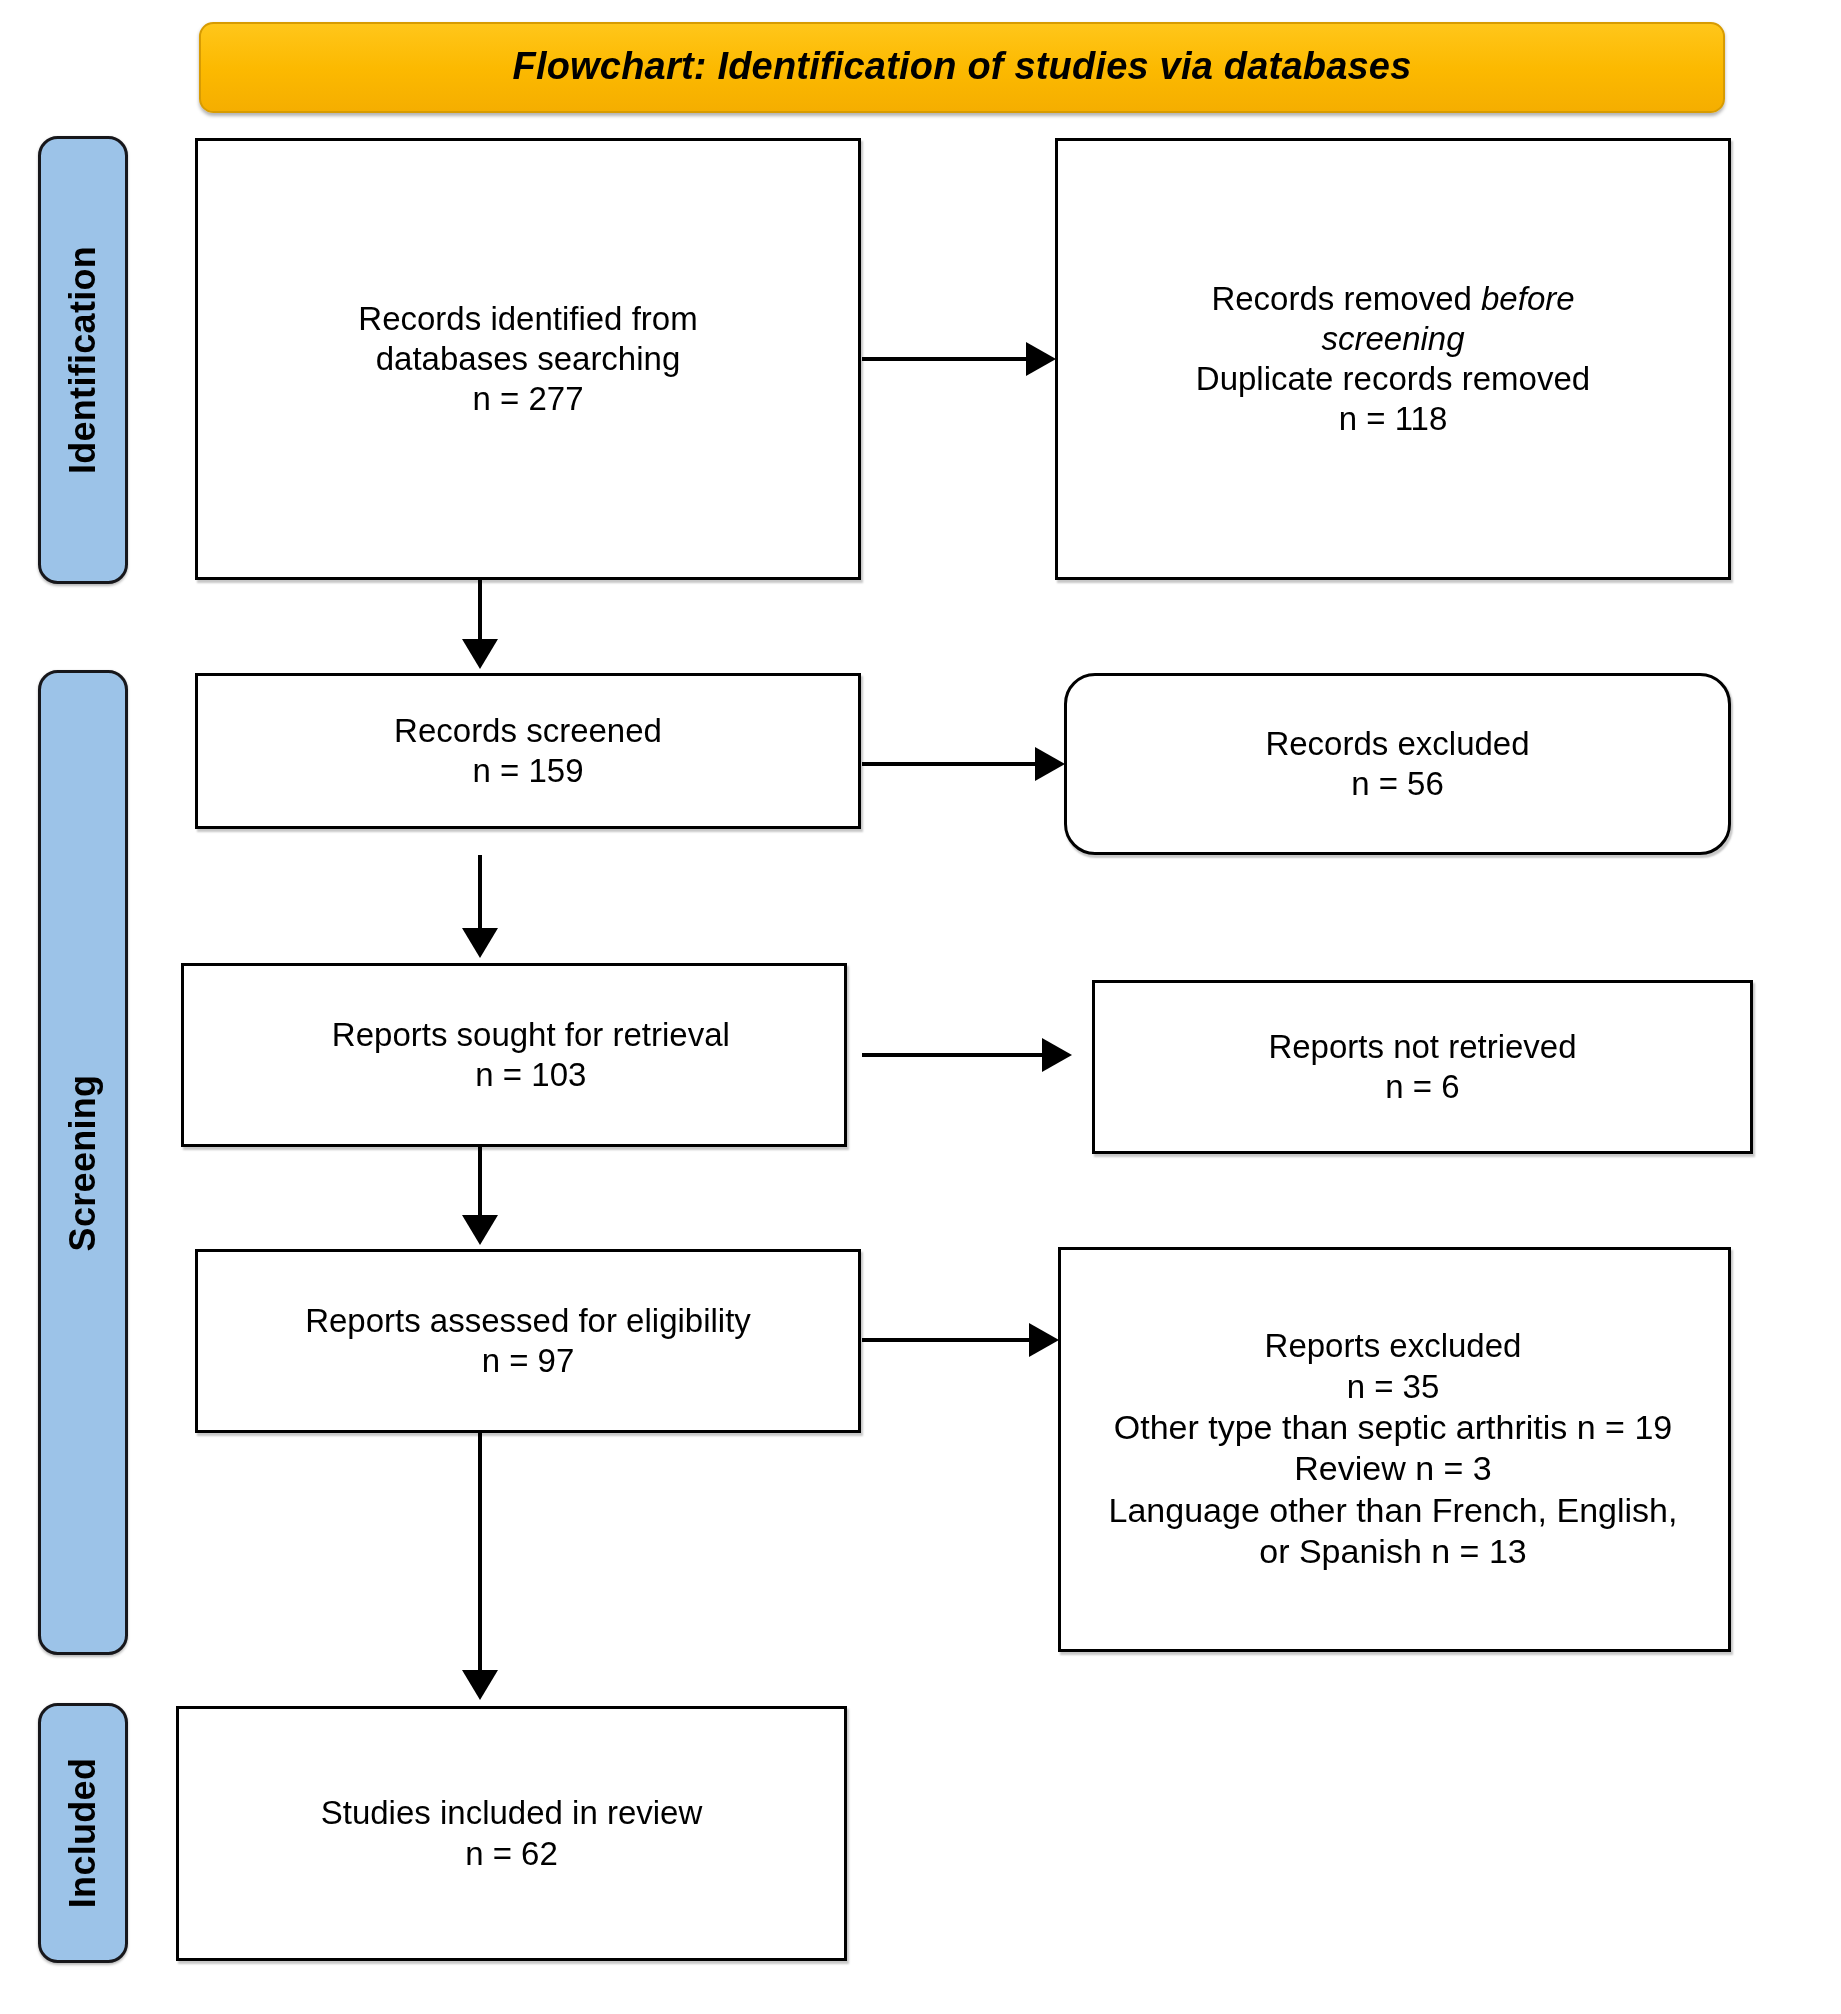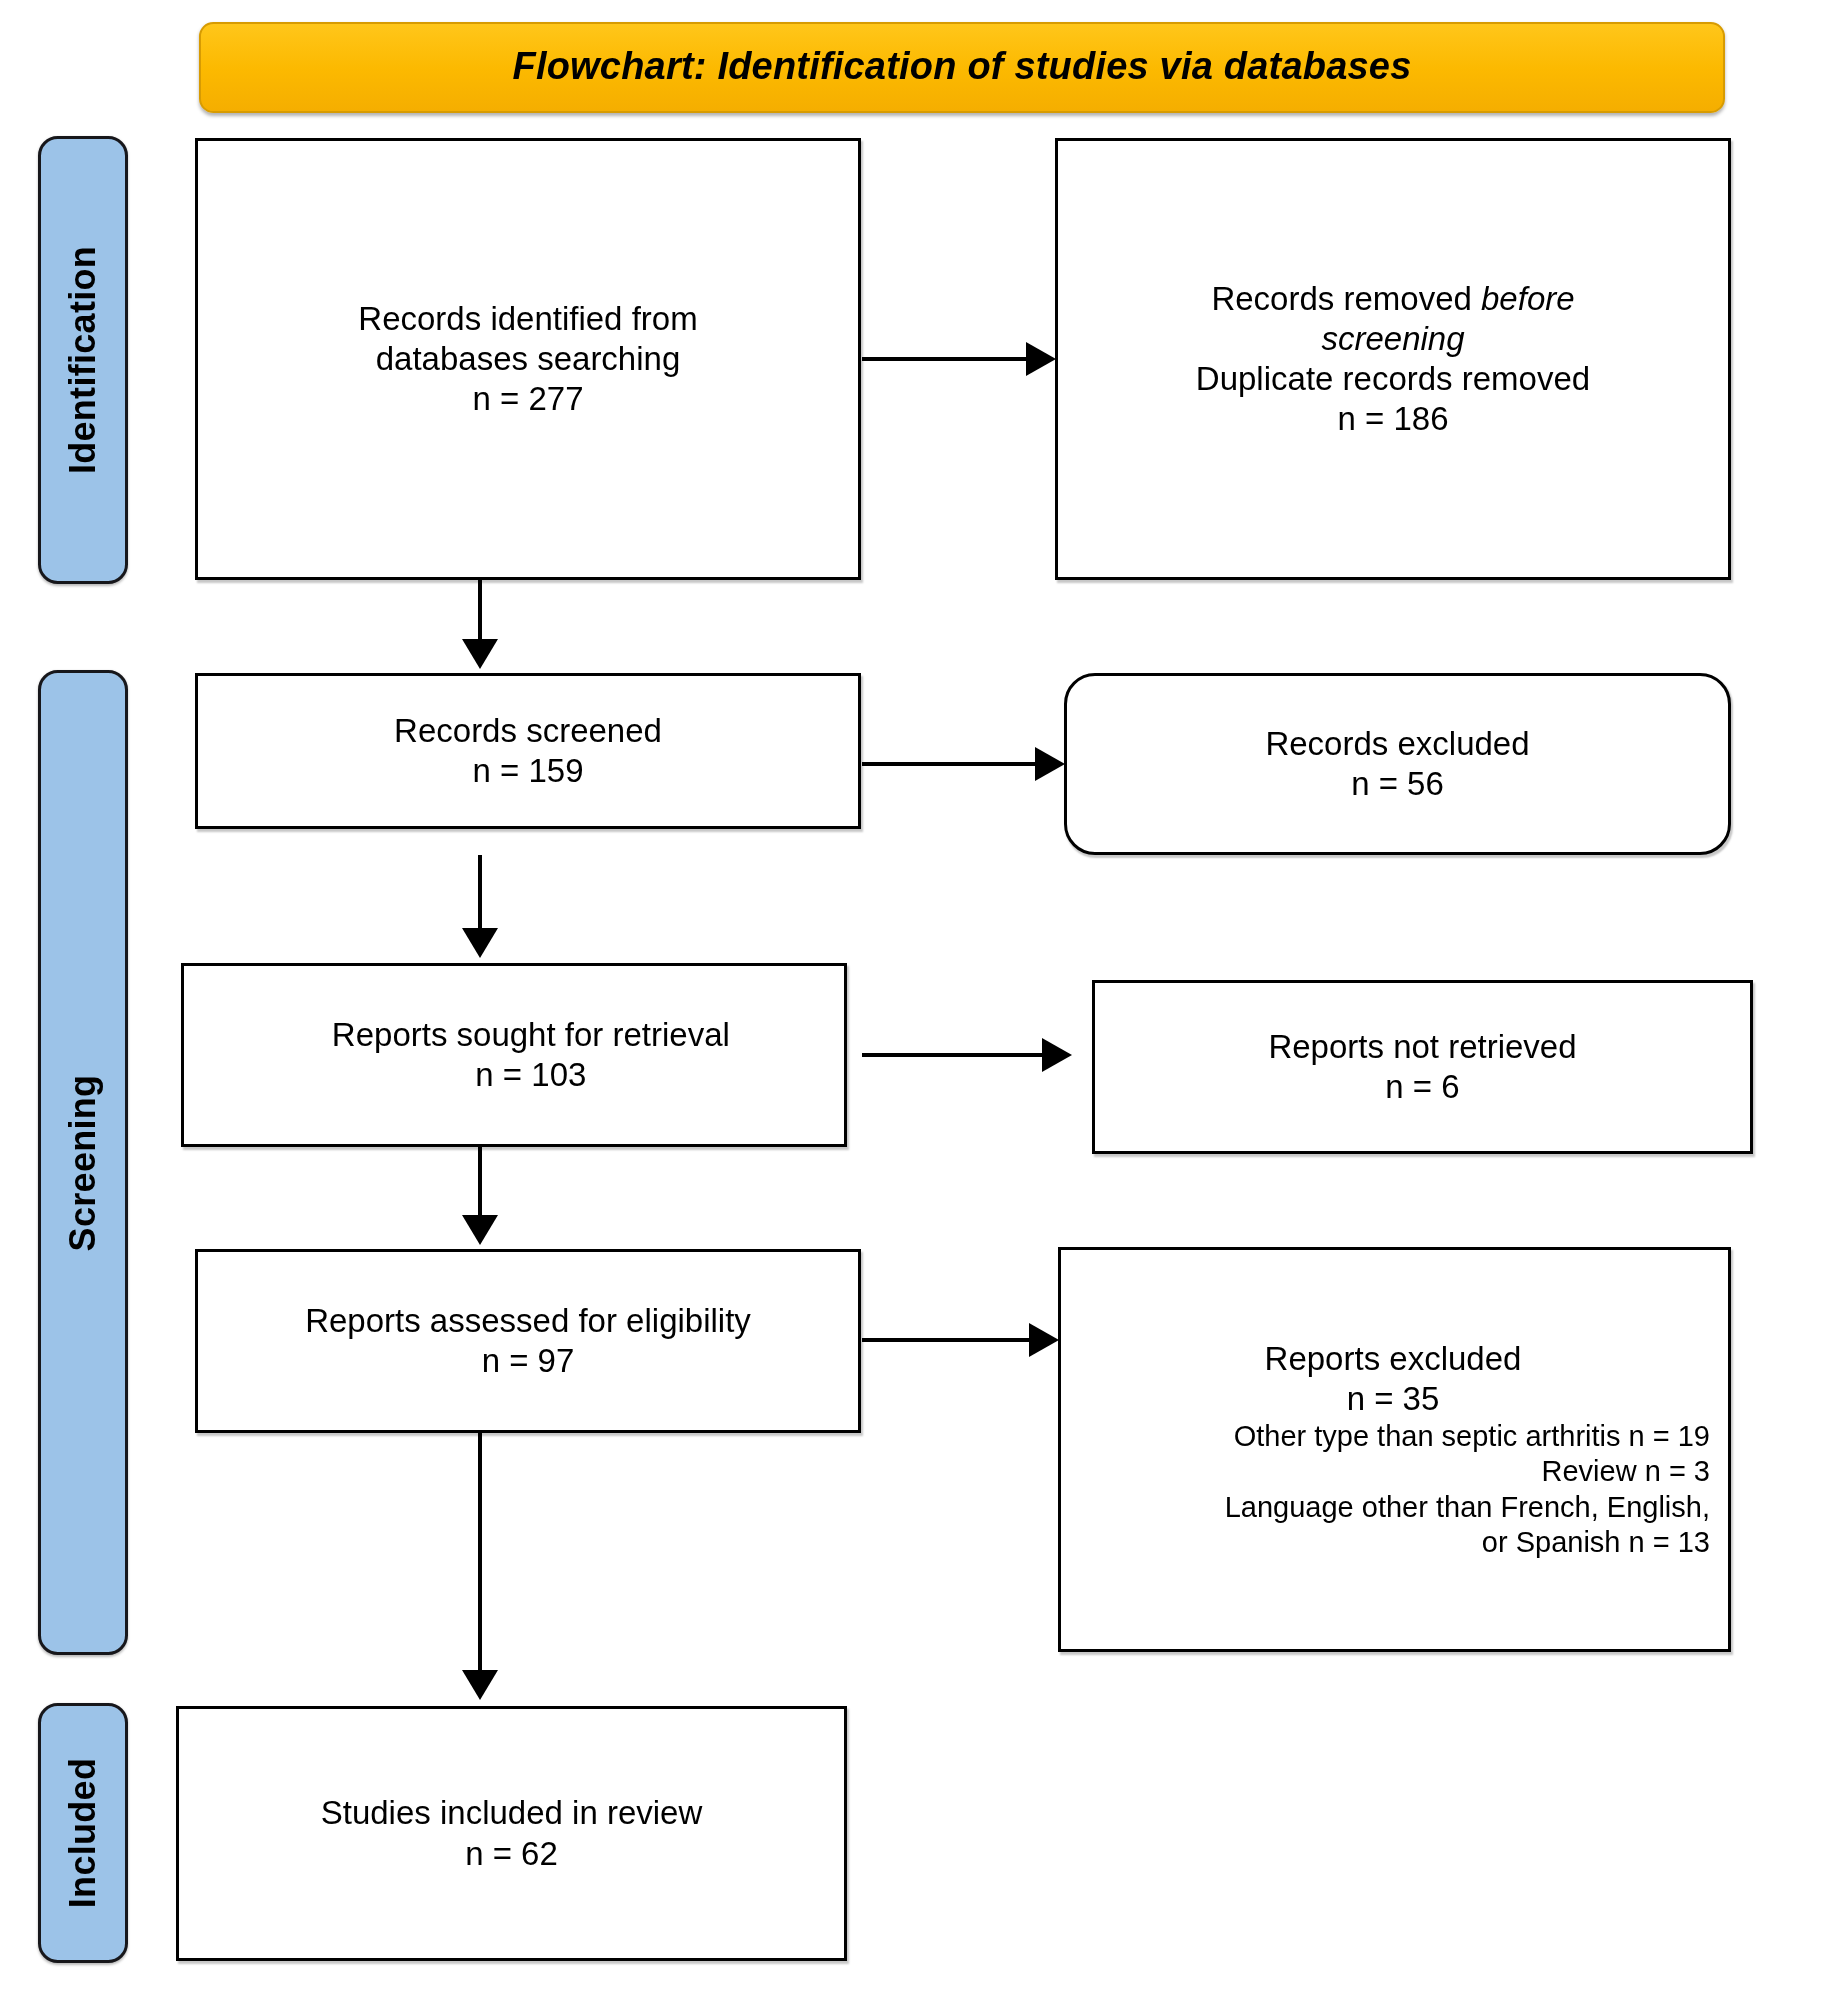--- a/index.html
+++ b/index.html
@@ -90,22 +90,22 @@
     justify-content: flex-start;
     padding-left: 15px;
     padding-right: 18px;
   }
   .box-head {
     text-align: center;
     font-size: 33px;
     line-height: 1.22;
   }
   .box-detail {
-    text-align: right;
-    font-size: 29px;
+    text-align: center;
+    font-size: 34px;
     line-height: 1.22;
   }
   .box-stack {
     width: 100%;
   }
   em.ital {
     font-style: italic;
   }
 
   
@@ -163,21 +163,21 @@
       <div>databases searching</div>
       <div>n = 277</div>
     </div>
   </div>
 
   <div class="flow-box" style="left:1055px; top:138px; width:676px; height:442px;">
     <div class="box-text">
       <div><span>Records removed </span><em class="ital">before</em></div>
       <div><em class="ital">screening</em></div>
       <div>Duplicate records removed</div>
-      <div>n = 186</div>
+      <div>n = 118</div>
     </div>
   </div>
 
   <div class="conn-h" style="left:862px; top:357px; width:170px;"></div>
   <div class="arrow-right" style="left:1026px; top:342px;"></div>
 
   <div class="conn-v" style="left:478px; top:580px; height:64px;"></div>
   <div class="arrow-down" style="left:462px; top:639px;"></div>
 
   <div class="flow-box" style="left:195px; top:673px; width:666px; height:156px;">

